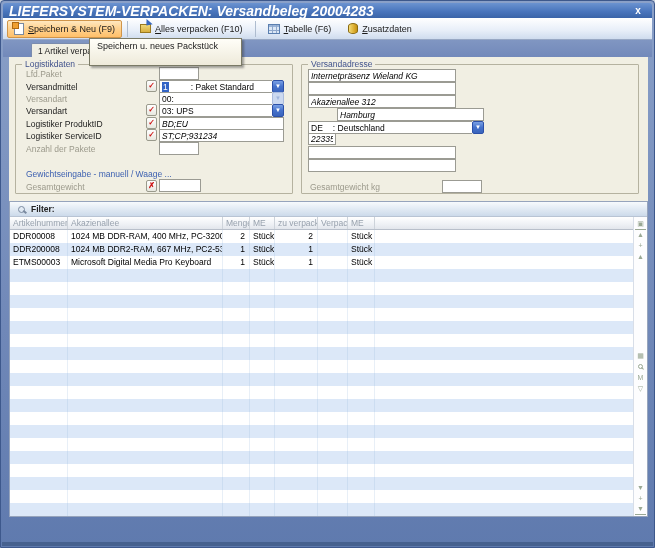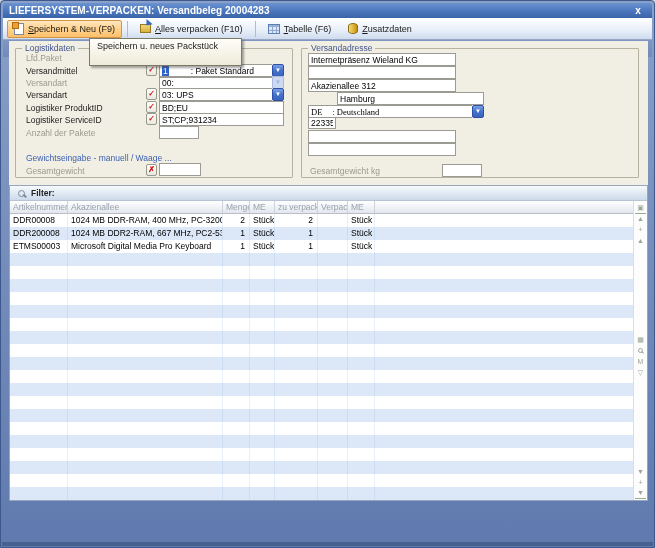--- a/index.html
+++ b/index.html
@@ -6,21 +6,21 @@
   html,body { background:#d8d4c8; }
   body { font-family:"Liberation Sans", sans-serif; }
   #stage { position:relative; width:655px; height:548px; background:#cfd6e2; overflow:hidden; }
 
   
   .window { position:absolute; inset:0; background:linear-gradient(180deg,#8aa0c8,#7088b8 60%,#5f7aae); border:1px solid #3d588c; border-radius:4px 4px 0 0; }
   .bottom-edge { position:absolute; left:1px; right:1px; bottom:1px; height:4px; background:#46618f; }
 
   
   .titlebar { position:absolute; left:2px; top:2px; right:2px; height:15px; background:linear-gradient(180deg,#6b93d0,#4a76bd 55%,#3a64a8); display:flex; align-items:center; padding:0 6px; border-radius:3px 3px 0 0; }
-  .titlebar .title { color:#fff; font-size:10px; font-weight:bold; white-space:nowrap; }
+  .titlebar .title { color:#fff; font-size:14px; font-weight:bold; white-space:nowrap;font-style:italic; }
   .titlebar .close { margin-left:auto; color:#fff; font-size:10px; font-weight:bold; width:16px; text-align:center; cursor:default; }
 
   
   .toolbar { position:absolute; left:2px; top:17px; right:2px; height:22px; background:linear-gradient(180deg,#ffffff,#e7eef8 60%,#cfdcee); border-bottom:1px solid #98a8c4; display:flex; align-items:center; padding:0 4px; gap:3px; }
   .tbtn { display:flex; align-items:center; gap:4px; height:18px; padding:0 6px; font-size:9px; color:#1a1a1a; white-space:nowrap; border:1px solid transparent; border-radius:2px; }
   .tbtn .hot { text-decoration:underline; }
   .tbtn.hover { background:linear-gradient(180deg,#ffe8c0,#ffd391 45%,#ffc06a); border-color:#d0954a; }
   .tsep { width:1px; height:16px; background:#aebccf; margin:0 2px; }
 
   
@@ -36,31 +36,31 @@
   .icon-cylinder { width:10px; height:11px; background:linear-gradient(90deg,#f4dc78,#d8a828 70%,#c09018); border:1px solid #8a6a10; border-radius:5px/3px; }
 
   
   .tabband { position:absolute; left:2px; top:39px; right:2px; height:17px; background:linear-gradient(180deg,#8096c2,#7289ba); }
   .tab { position:absolute; left:28px; top:3px; width:150px; height:14px; background:#f1efe3; border:1px solid #7b8cae; border-bottom:none; border-radius:2px 2px 0 0; font-size:8.5px; color:#222; padding:2px 0 0 6px; white-space:nowrap; overflow:hidden; }
 
   
   .tooltip { position:absolute; left:88px; top:37px; height:28px; padding:2px 23px 0 7px; background:linear-gradient(180deg,#fffef8,#eeeada); border:1px solid #7a7a66; box-shadow:2px 2px 2px rgba(60,60,60,.45); font-size:9px; color:#222; white-space:nowrap; z-index:30; }
 
   
-  .content { position:absolute; left:8px; top:40px; width:639px; height:335px; background:#f1efe3; }
+  .content { position:absolute; left:8px; top:56px; width:639px; height:335px; background:#f1efe3; }
 
   .group { position:absolute; border:1px solid #b5b2a0; border-radius:1px; }
   .group-label { position:absolute; top:-6px; left:6px; background:#f1efe3; padding:0 3px; font-size:8.5px; color:#40528c; white-space:nowrap; }
 
   .flabel { position:absolute; font-size:8.5px; color:#1a1a1a; white-space:nowrap; }
   .flabel.dis { color:#9c9a8c; }
   .flabel.blue { color:#3b5fb0; }
 
   .tinput { position:absolute; height:13px; background:#fff; border:1px solid #9b9b93; font-family:"Liberation Sans",sans-serif; font-size:8.5px; color:#000; padding:0 2px; }
-  input.tinput { outline:none; }
+  input.tinput { outline:none;font-style:italic; }
 
   .combo { position:absolute; height:13px; display:flex; }
   .combo .cbody { flex:1; background:#fff; border:1px solid #9b9b93; border-right:none; font-size:8.5px; color:#000; padding:0 2px; display:flex; align-items:center; white-space:nowrap; overflow:hidden; }
   .combo .cbtn { width:12px; background:linear-gradient(180deg,#7aa0e4,#4572cc 50%,#3a64bc); border:1px solid #2c50a8; border-radius:2px; color:#fff; font-size:6px; line-height:11px; text-align:center; }
   .combo.dis .cbtn { background:#ccd9f0; border-color:#aabbdd; color:#9fb5dd; }
   .selcode { background:#3163c6; color:#fff; padding:0 1px; }
 
   .microbtn { position:absolute; width:11px; height:12px; background:linear-gradient(180deg,#ffffff,#e8e8e0); border:1px solid #9a9a8c; border-radius:2px; font-size:8px; font-weight:bold; color:#cc1111; text-align:center; line-height:10px; }
 
   
@@ -139,21 +139,21 @@
         <span class="microbtn" style="left:130px; top:15px;">✓</span>
         <div class="combo" style="left:143px; top:15px; width:125px;">
           <span class="cbody">
               <span class="selcode">1</span>
               <span style="margin-left:22px;">: Paket Standard</span>
             </span>
           <span class="cbtn">▼</span>
         </div>
 
         <span class="flabel dis" style="left:10px; top:29px;">Versandart</span>
-        <div class="combo dis" style="left:143px; top:27px; width:125px;align-items:flex-end;">
+        <div class="combo dis" style="left:143px; top:27px; width:125px;">
           <span class="cbody">00:</span>
           <span class="cbtn">▼</span>
         </div>
 
         <span class="flabel" style="left:10px; top:41px;">Versandart</span>
         <span class="microbtn" style="left:130px; top:39px;">✓</span>
         <div class="combo" style="left:143px; top:39px; width:125px;">
           <span class="cbody">03: UPS</span>
           <span class="cbtn">▼</span>
         </div>
@@ -177,21 +177,21 @@
 
       <div class="group" style="left:292px; top:7px; width:338px; height:130px;">
         <span class="group-label">Versandadresse</span>
 
         <input class="tinput" style="left: 6px; top: 4px; width: 148px;" value="Internetpräsenz Wieland KG">
         <input class="tinput" style="left: 6px; top: 17px; width: 148px;" value="">
         <input class="tinput" style="left: 6px; top: 30px; width: 148px;" value="Akazienallee 312">
         <input class="tinput" style="left: 6px; top: 43px; width: 28px; margin-top: 24px;" value="22335">
         <input class="tinput" style="left: 35px; top: 43px; width: 147px;" value="Hamburg">
 
-        <div class="combo" style="left:6px; top:56px; width:176px;font-family:Liberation Serif, serif;">
+        <div class="combo" style="left:6px; top:56px; width:176px;">
           <span class="cbody">
               <span>DE</span>
               <span style="margin-left:10px;">: Deutschland</span>
             </span>
           <span class="cbtn">▼</span>
         </div>
 
         <input class="tinput" style="left: 6px; top: 81px; width: 148px;">
         <input class="tinput" style="left: 6px; top: 94px; width: 148px;">
 

